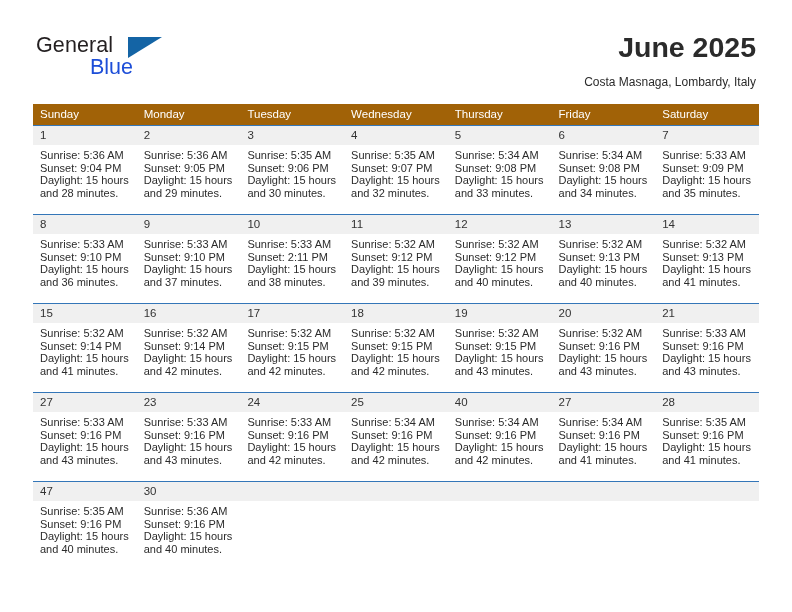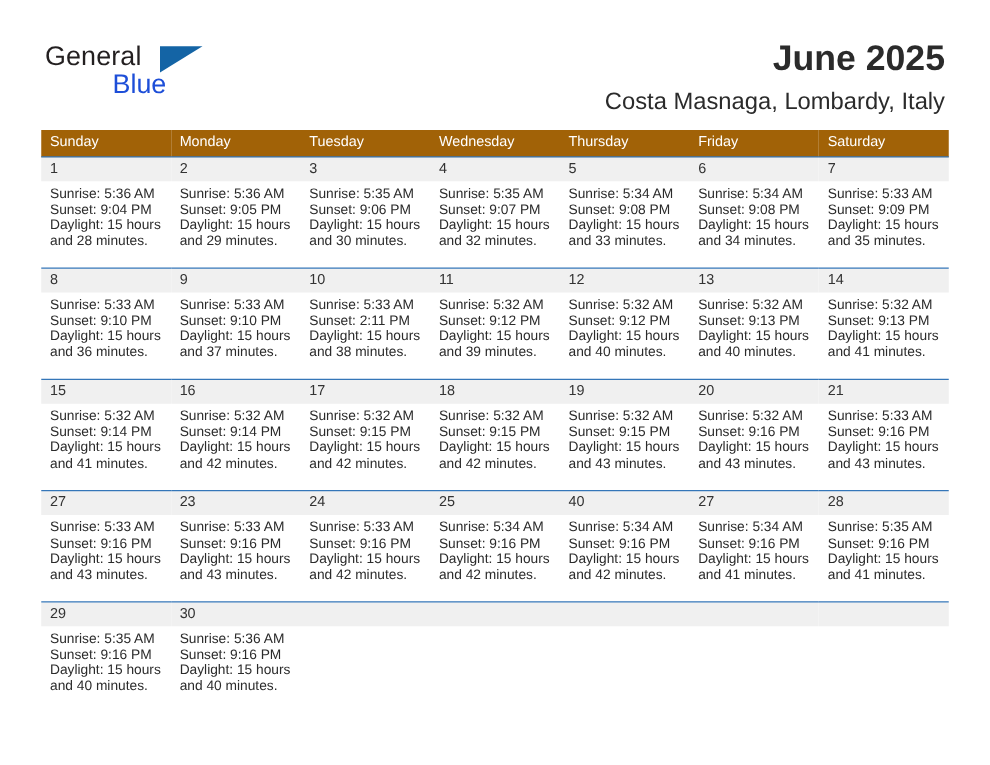--- a/index.html
+++ b/index.html
@@ -72,21 +72,21 @@
   }
   .cal-title {
     font-size: 28.5px;
     color: #2b2b2b;
     line-height: 34px;
     white-space: nowrap;
     font-weight: bold;
     margin: 0;
   }
   .cal-subtitle {
-    font-size: 19px;
+    font-size: 12px;
     color: #2b2b2b;
     line-height: 20px;
     margin-top: 8px;
     white-space: nowrap;
   }
 
   
   .calendar {
     position: absolute;
     left: 33px;
@@ -407,21 +407,21 @@
             <span class="daynum">28</span>
             <div class="info">
               <div>Sunrise: 5:35 AM</div>
               <div>Sunset: 9:16 PM</div>
               <div class="daylight">Daylight: 15 hours and 41 minutes.</div>
             </div>
           </td>
         </tr>
         <tr class="week">
           <td class="day">
-            <span class="daynum">29</span>
+            <span class="daynum">47</span>
             <div class="info">
               <div>Sunrise: 5:35 AM</div>
               <div>Sunset: 9:16 PM</div>
               <div class="daylight">Daylight: 15 hours and 40 minutes.</div>
             </div>
           </td>
           <td class="day">
             <span class="daynum">30</span>
             <div class="info">
               <div>Sunrise: 5:36 AM</div>

